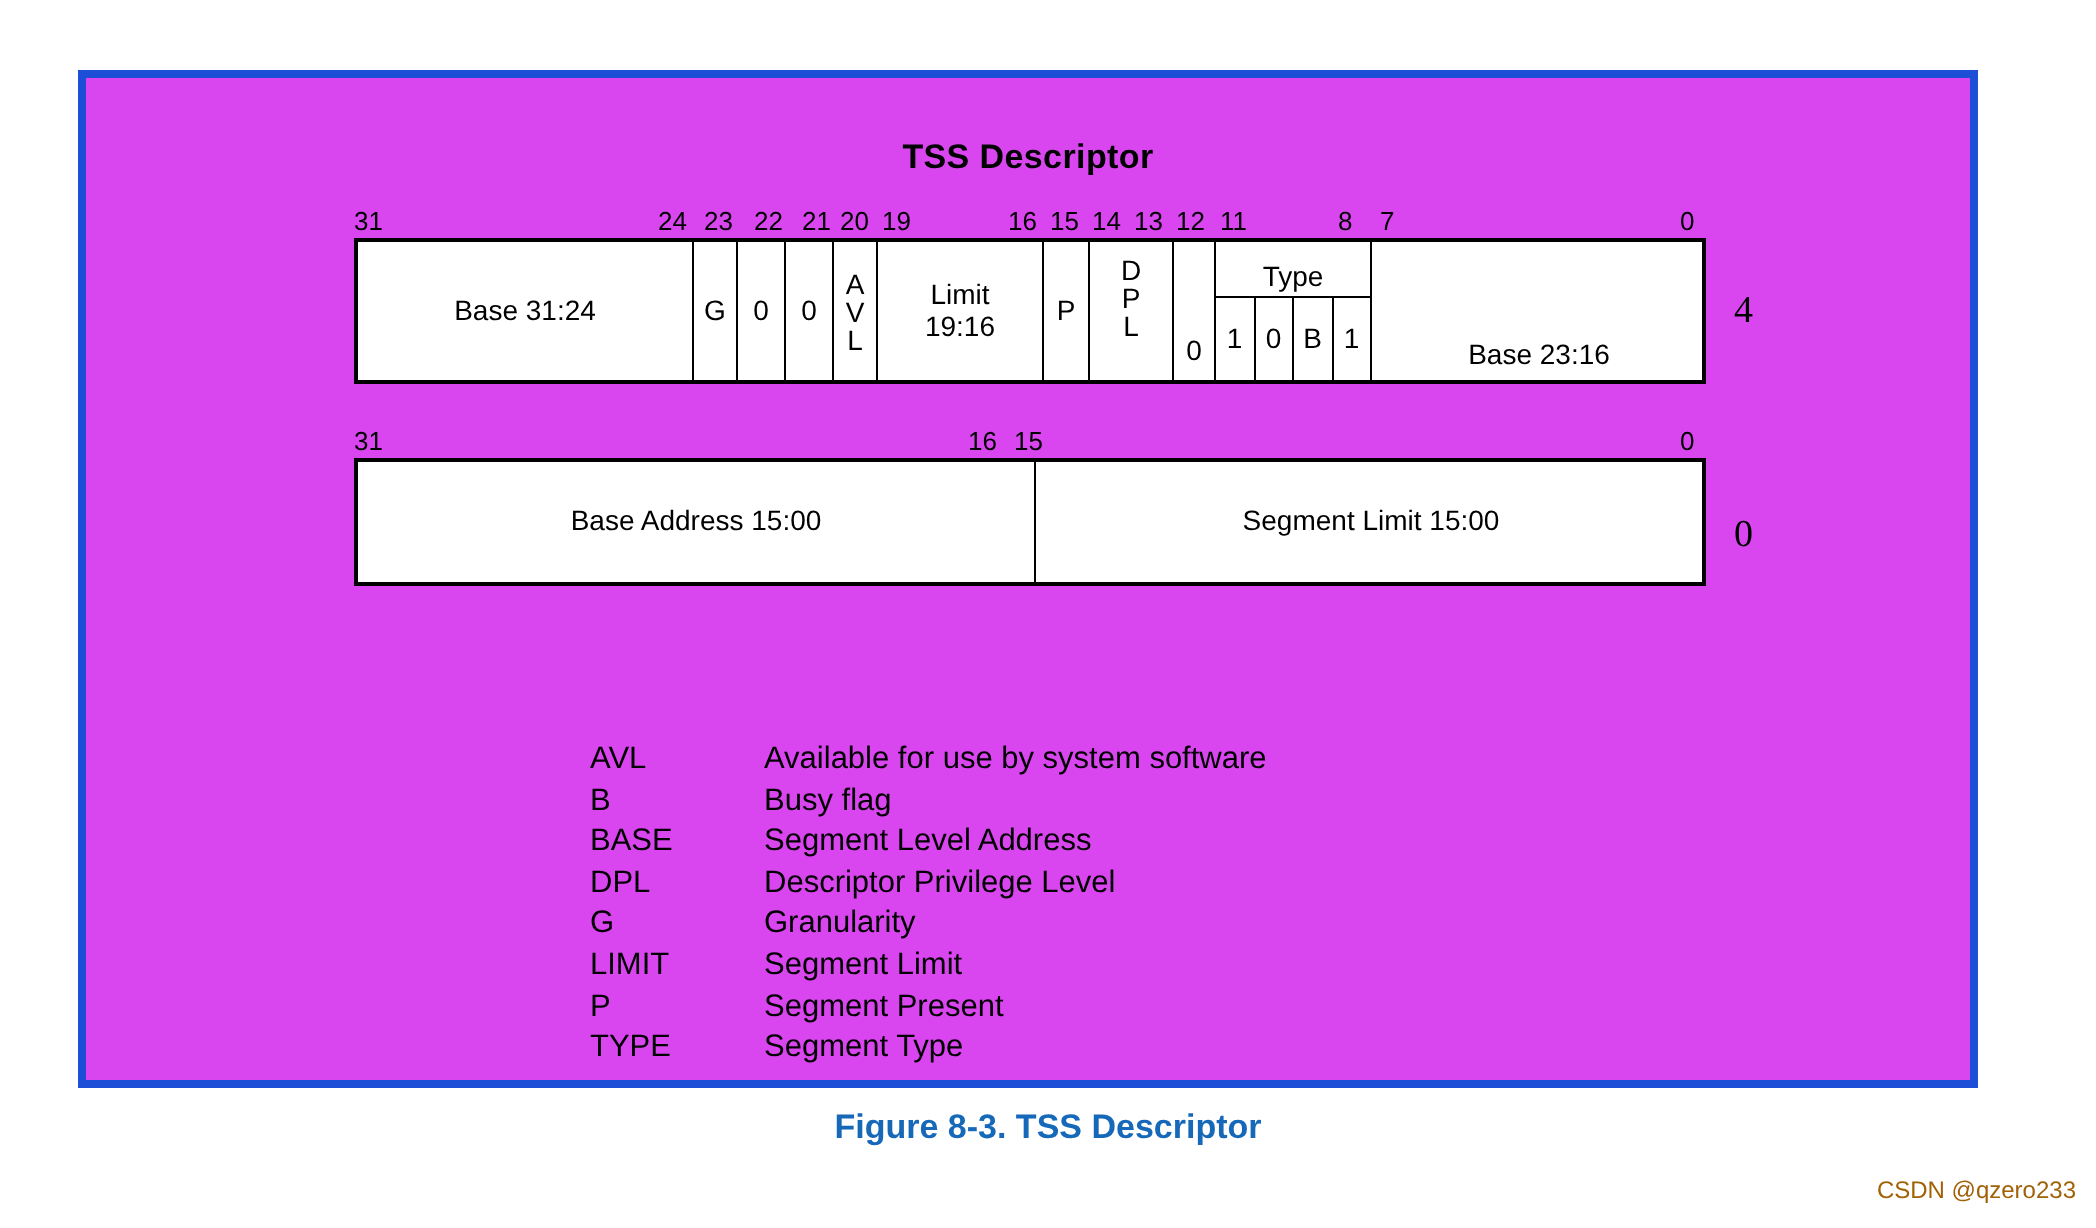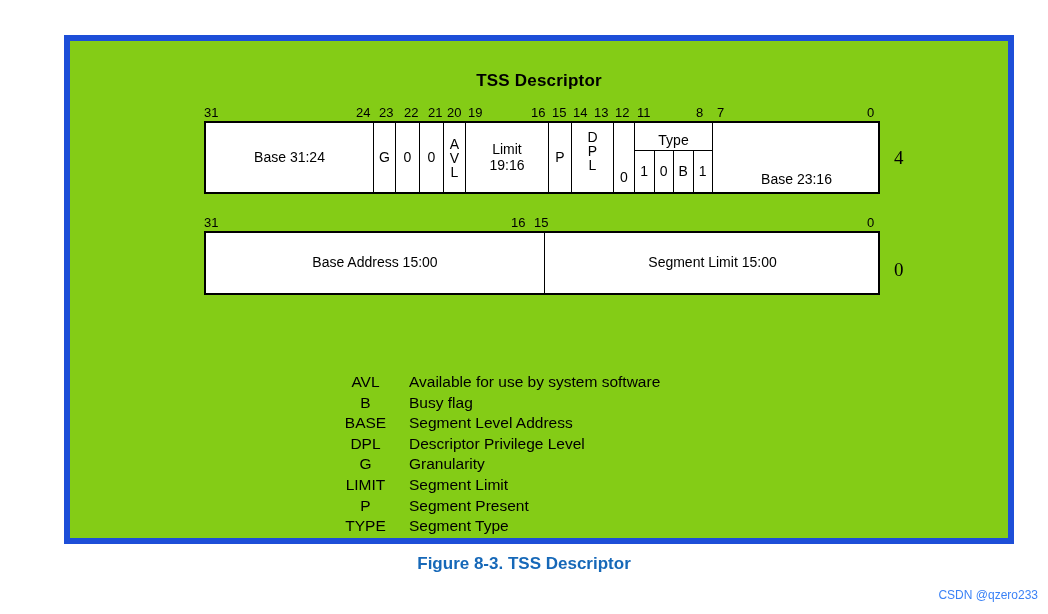--- a/index.html
+++ b/index.html
@@ -10,26 +10,26 @@
     background: #ffffff;
     font-family: "Liberation Sans", sans-serif;
     color: #000000;
     position: relative;
     overflow: hidden;
   }
 
   
   #figure-frame {
     position: absolute;
-    left: 64px;
+    left: 39px;
     top: 35px;
     width: 950px;
     height: 509px;
-    border: 6px solid #1d4ed8;
-    background: #84cc16;
+    border: 4px solid #1d4ed8;
+    background: #d946ef;
   }
 
   
   #diagram-title {
     position: absolute;
     left: 0;
     top: 30px;
     width: 100%;
     text-align: center;
     font-size: 17px;
@@ -128,42 +128,42 @@
 
   
   #legend {
     position: absolute;
     left: 252px;
     top: 331px;
     font-size: 15.5px;
     line-height: 20.6px;
   }
   .legend-row { display: flex; }
-  .legend-abbr { width: 87px; flex: 0 0 87px; text-align: center; }
+  .legend-abbr { width: 87px; flex: 0 0 87px; }
   .legend-desc { white-space: nowrap; }
 
   
   #figure-caption {
     position: absolute;
     left: 0;
     top: 554px;
     width: 1048px;
     text-align: center;
     color: #1668b8;
     font-size: 17px;
     font-weight: bold;
   }
 
   
   #watermark {
     position: absolute;
     right: 10px;
     top: 588px;
     font-size: 12px;
-    color: #3b82f6;
+    color: #a16207;
   }
 </style>
 </head>
 <body>
 
 <div id="figure-frame">
 
   <div id="diagram-title">TSS Descriptor</div>
 
   <div id="reg-rows">

